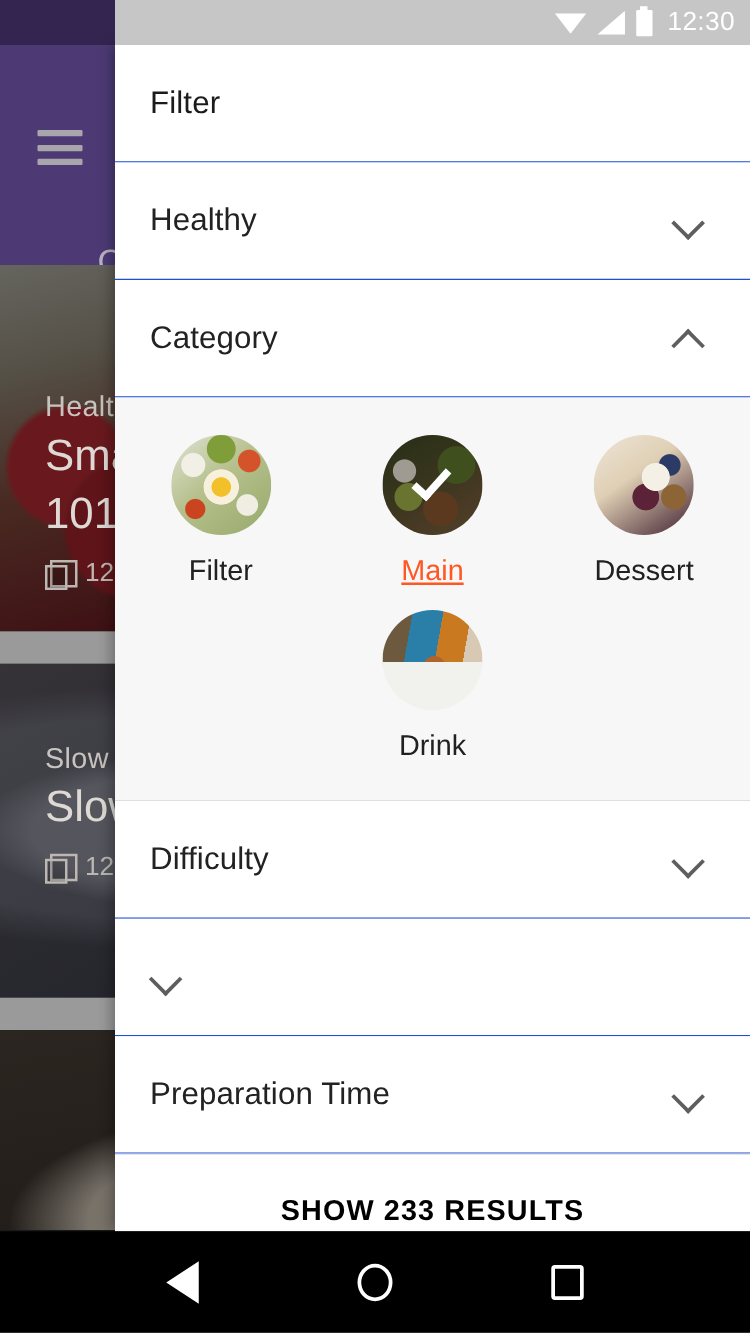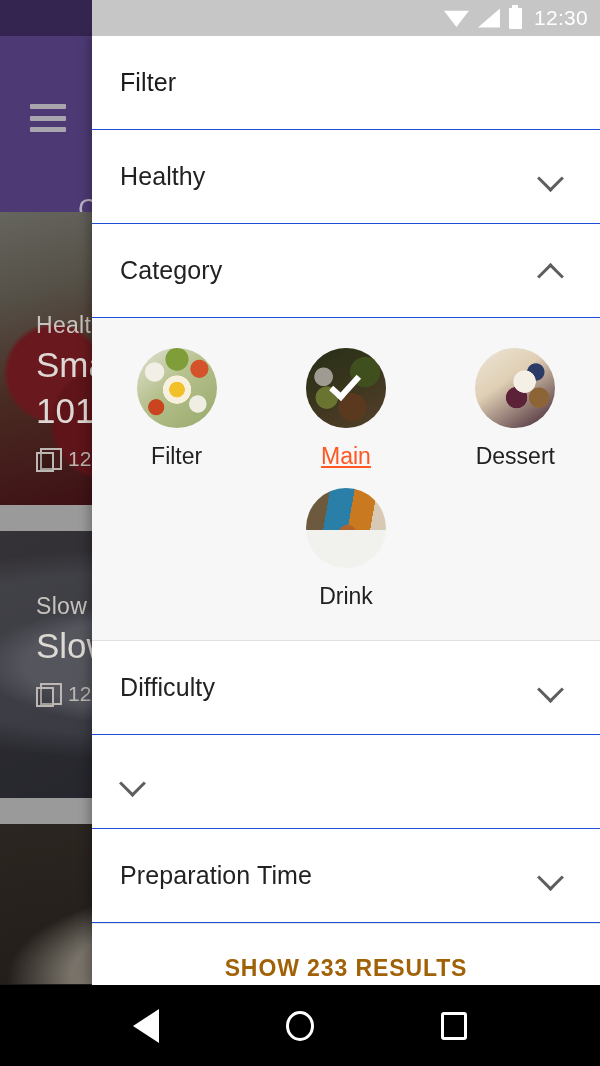--- a/index.html
+++ b/index.html
@@ -204,21 +204,21 @@
       linear-gradient(100deg, #6d5a3e 0 26%, #2a7fa8 26% 52%, #c9791f 52% 76%, #d8c9b4 76% 100%);
   }
 
   #show-results {
     height: 90px; width: 100%;
     display: flex; align-items: center; justify-content: center;
     background: #fff;
     border-top: 1px solid #e6e6e6;
   }
   #show-results .btn-label {
-    font-size: 23px; font-weight: bold; color: #a16207;
+    font-size: 23px; font-weight: bold; color: #000000;
     letter-spacing: .9px;
   }
 
   
   #navbar {
     position: absolute; left: 0; bottom: 0; width: 600px; height: 81px;
     background: #000; z-index: 50;
     display: flex; align-items: center; justify-content: space-around;
     padding: 0 70px;
   }

